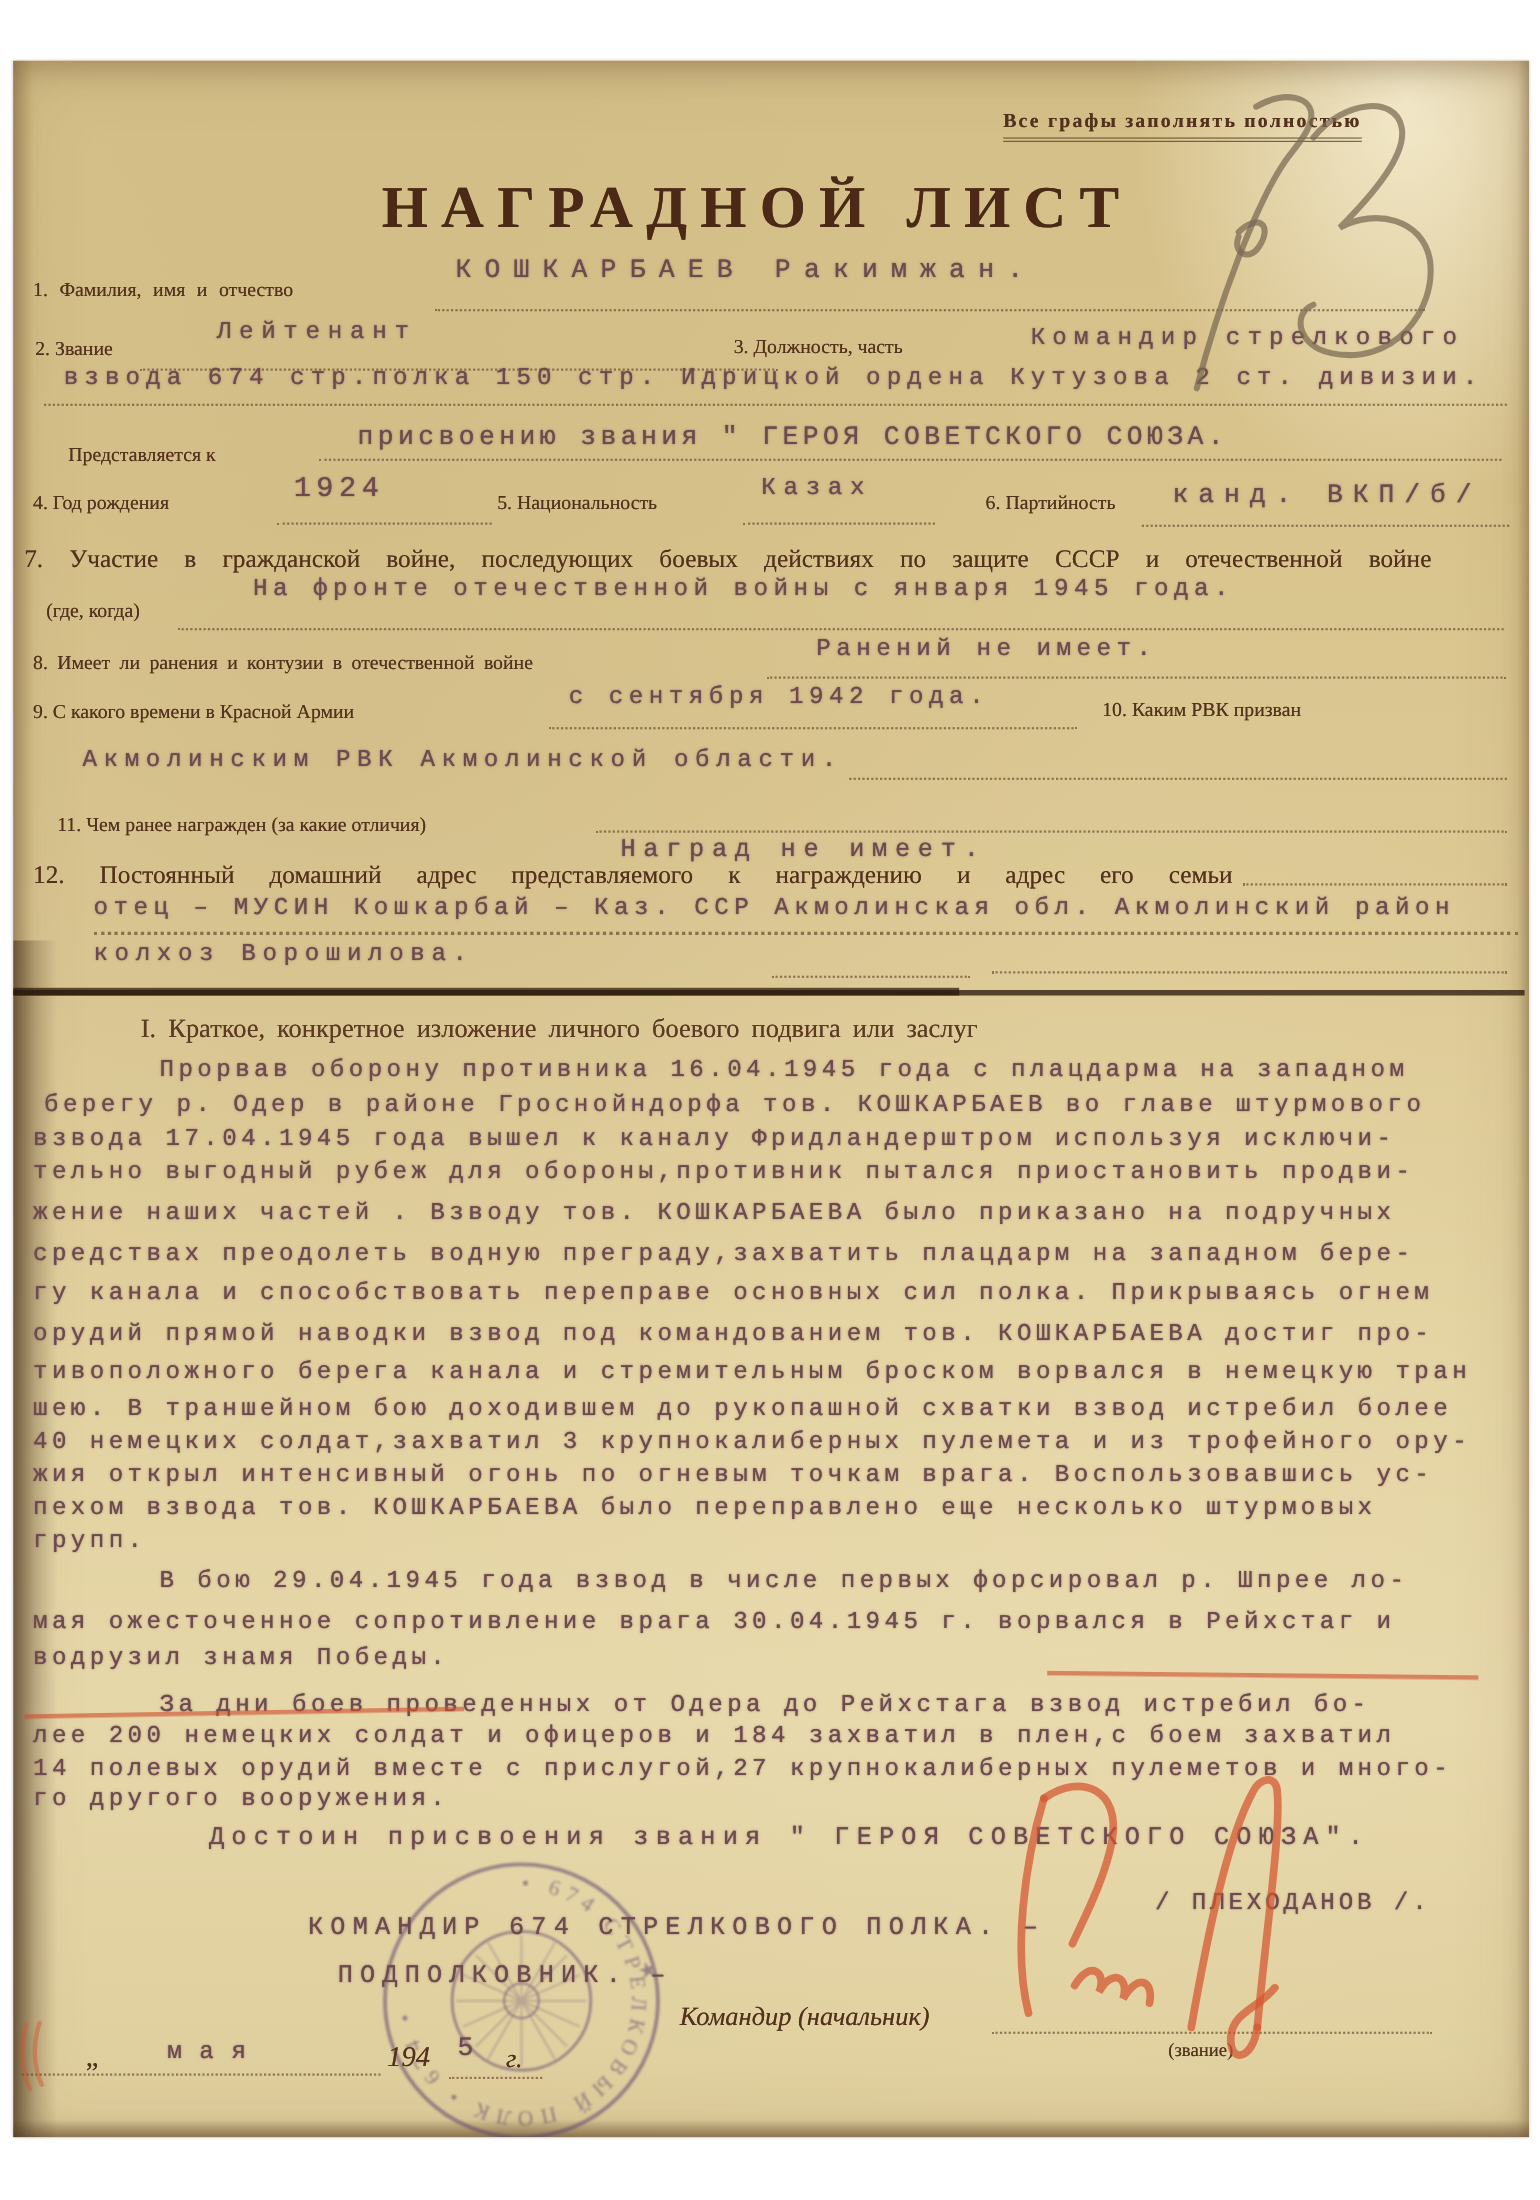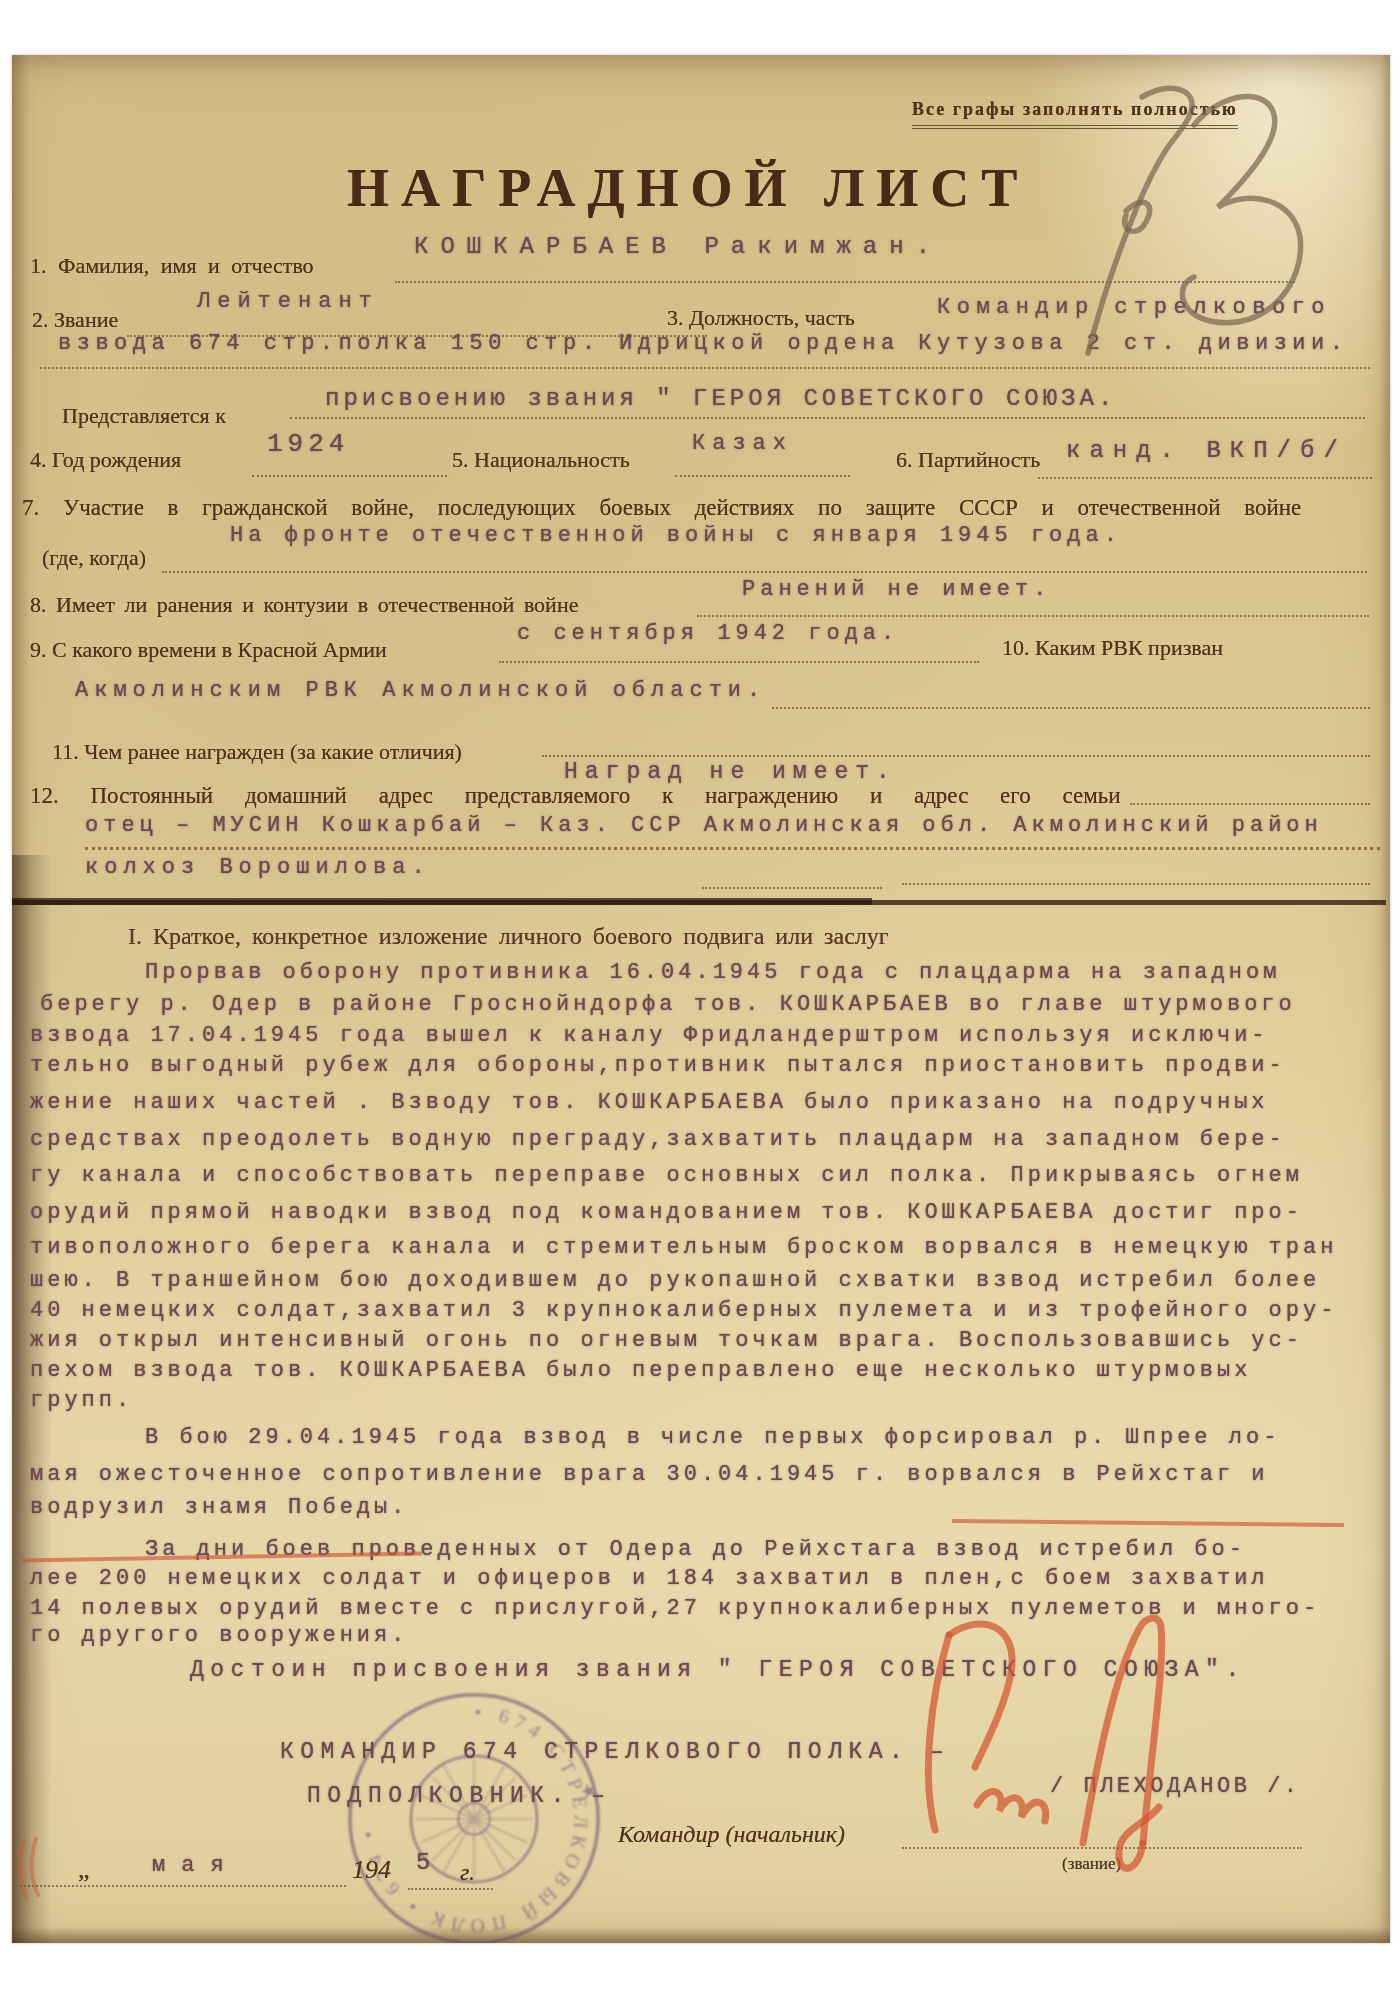--- a/index.html
+++ b/index.html
@@ -14,21 +14,21 @@
     box-shadow: inset 0 10px 24px rgba(110,80,45,.30), inset 0 -6px 18px rgba(110,80,45,.22),
                 inset 0 0 70px rgba(120,90,50,.16), 0 0 3px rgba(0,0,0,.25);}
   .edge-left{position:absolute;left:0;top:800px;bottom:0;width:40px;
     background:linear-gradient(90deg,rgba(56,33,16,.60),rgba(56,33,16,.22) 50%,rgba(56,33,16,0));}
   .edge-left-top{position:absolute;left:0;top:0;height:800px;width:18px;
     background:linear-gradient(90deg,rgba(90,60,30,.25),rgba(90,60,30,0));}
   .edge-bottom{position:absolute;left:0;bottom:0;width:100%;height:16px;
     background:linear-gradient(0deg,rgba(66,40,18,.42),rgba(66,40,18,0));}
   .edge-right{position:absolute;right:0;top:0;height:100%;width:10px;
     background:linear-gradient(270deg,rgba(90,60,30,.18),rgba(90,60,30,0));}
-  .lbl{position:absolute;font-family:"Liberation Serif",serif;color:#53321d;font-size:22px;
+  .lbl{position:absolute;font-family:"Liberation Serif",serif;color:#53321d;font-size:18px;
        white-space:nowrap;text-shadow:0 0 .6px rgba(83,50,29,.8);z-index:3;}
   .typed{position:absolute;font-family:"Liberation Mono","DejaVu Sans Mono",monospace;color:#6d4a50;
        font-size:22px;letter-spacing:4px;white-space:nowrap;z-index:3;
        text-shadow:0 0 1px rgba(109,74,80,.95),0 0 3px rgba(109,74,80,.3);}
   .dot{position:absolute;height:0;border-bottom:2px dotted rgba(95,62,38,.62);z-index:2;}
   .redline{position:absolute;height:0;border-bottom:4px solid rgba(206,79,46,.62);z-index:4;
        filter:blur(.4px);}
   .title{position:absolute;font-weight:bold;font-size:40px;letter-spacing:13px;color:#4929160;}
   svg{position:absolute;}
 </style>
@@ -153,21 +153,21 @@
       <circle cx="162" cy="136" r="16" stroke-width="2"></circle>
       <text font-family="Liberation Serif, serif" font-size="20" letter-spacing="6" fill="#5d4270" stroke="none">
         <textPath href="#stampTextPath">• 674 СТРЕЛКОВЫЙ ПОЛК • 674 •</textPath>
       </text>
       <text x="268" y="104" font-size="20" fill="#5d4270" stroke="none" transform="rotate(55 268 104)">★</text>
     </g>
   </svg>
 
   <div class="typed" style="left:268px;top:1684px;font-size:23px;letter-spacing:6.5px;">КОМАНДИР 674 СТРЕЛКОВОГО ПОЛКА. –</div>
   <div class="typed" style="left:295px;top:1728px;font-size:23px;letter-spacing:6.5px;">ПОДПОЛКОВНИК. –</div>
-  <div class="typed" style="left:1038px;top:1719px;letter-spacing:3.5px;">/ ПЛЕХОДАНОВ /.</div>
+  <div class="typed" style="left:1038px;top:1662px;letter-spacing:3.5px;">/ ПЛЕХОДАНОВ /.</div>
 
   <div class="lbl" style="left:606px;top:1766px;font-size:24px;font-style:italic;">Командир (начальник)</div>
   <div class="dot" style="left:890px;top:1792px;width:400px;"></div>
   <div class="lbl" style="left:1050px;top:1799px;font-size:17px;">(звание)</div>
 
   <div class="lbl" style="left:66px;top:1800px;font-size:26px;">„</div>
   <div class="typed" style="left:140px;top:1798px;letter-spacing:16px;">мая</div>
   <div class="dot" style="left:8px;top:1830px;width:326px;"></div>
   <div class="lbl" style="left:340px;top:1800px;font-size:26px;font-style:italic;">194</div>
   <div class="typed" style="left:404px;top:1794px;font-size:24px;">5</div>

